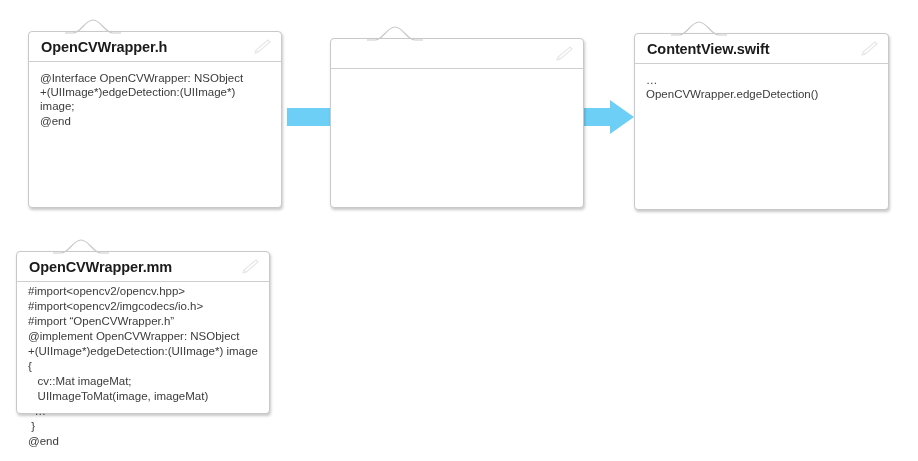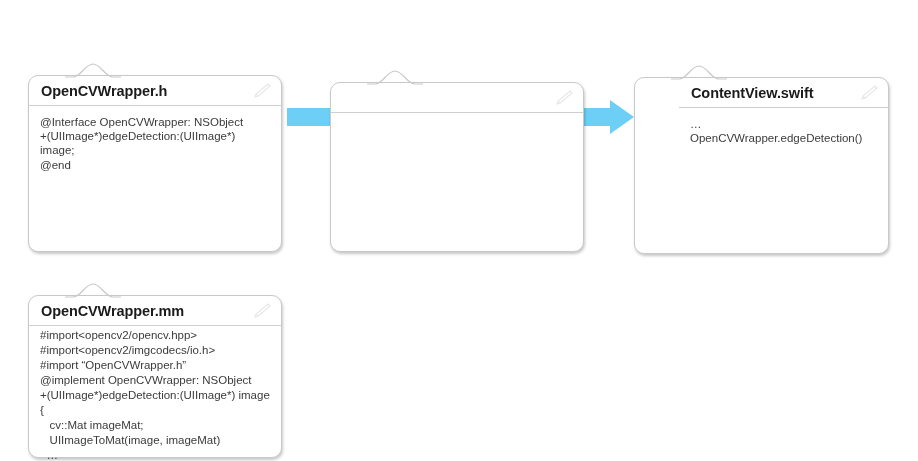--- a/index.html
+++ b/index.html
@@ -29,24 +29,23 @@
     position: absolute;
     z-index: 1;
   }
 
   
   .card {
     position: absolute;
     z-index: 2;
     background: #ffffff;
     border: 1px solid #c9c9c9;
-    border-radius: 10px;
+    border-radius: 4px;
     box-sizing: border-box;
     box-shadow: 1px 2px 3px rgba(0,0,0,0.22);
-    margin-top: 44px;
   }
 
   
   .card-notch {
     position: absolute;
     top: -13px;
     left: 36px;
     width: 56px;
     height: 15px;
     z-index: 3;
@@ -91,22 +90,22 @@
 
   
   .card.dense .card-body {
     padding-top: 2px;
     line-height: 15px;
   }
 
   
   #card-opencvwrapper-h   { left: 28px;  top: 31px;  width: 254px; height: 177px; }
   #card-bridging-header   { left: 330px; top: 38px;  width: 254px; height: 170px; }
-  #card-contentview-swift { left: 634px; top: 33px;  width: 255px; height: 177px; padding-left: 44px; }
-  #card-opencvwrapper-mm  { left: 28px;  top: 251px; width: 254px; height: 163px; }
+  #card-contentview-swift { left: 634px; top: 33px;  width: 255px; height: 177px; }
+  #card-opencvwrapper-mm  { left: 16px;  top: 251px; width: 254px; height: 163px; }
 </style>
 </head>
 <body>
 
 <div id="canvas">
 
   <svg class="connector" x="0" y="0" width="918" height="461" viewBox="0 0 918 461" style="left:0; top:0;">
 
     <rect x="287" y="108" width="329" height="18" fill="#6ECFF6"></rect>
 

